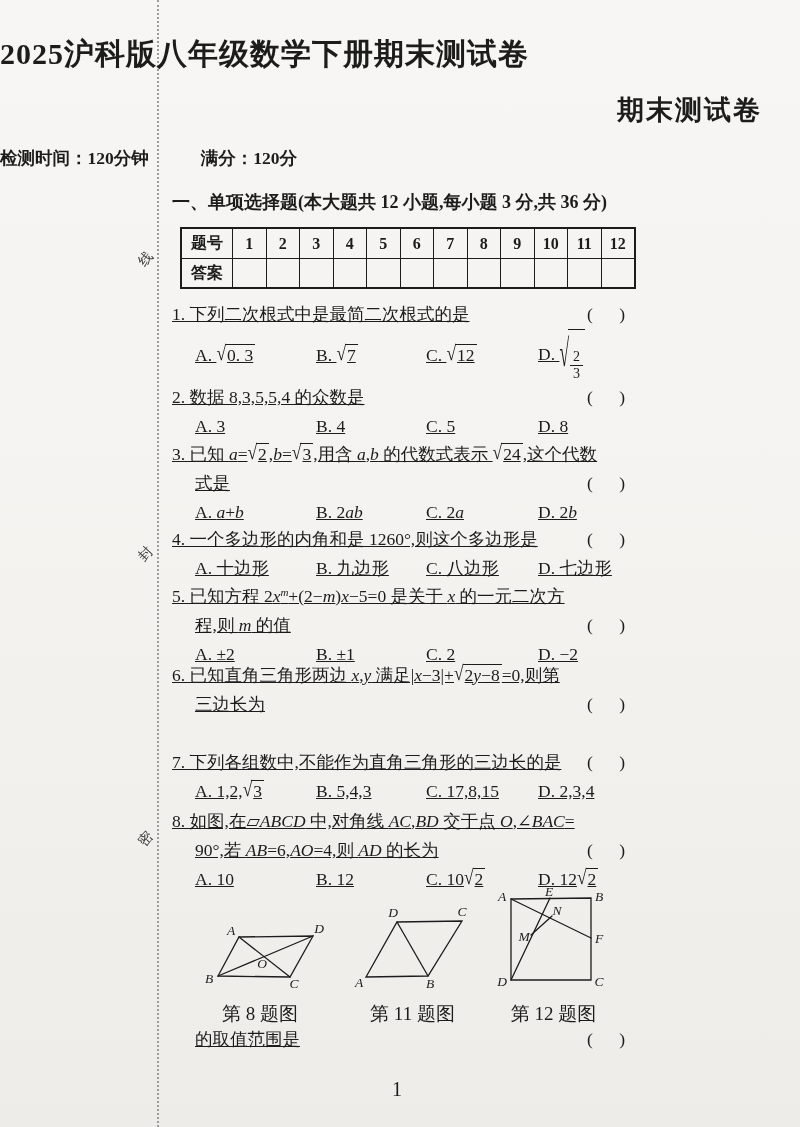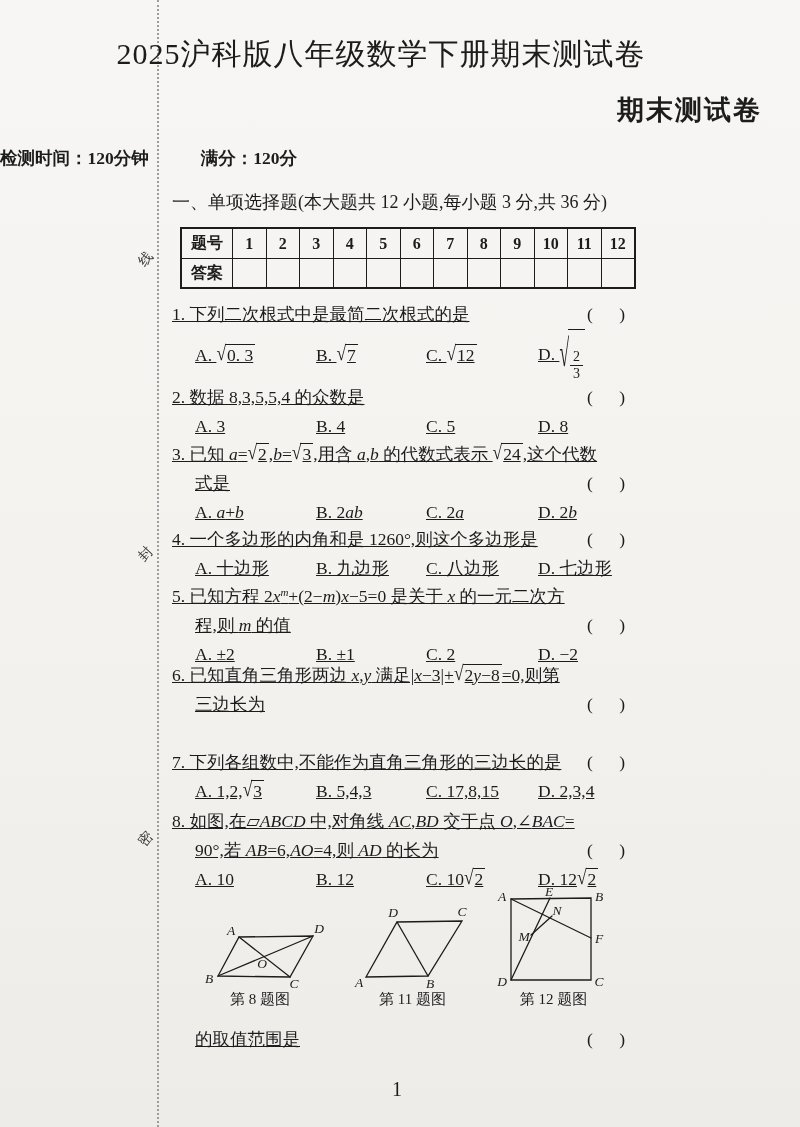--- a/index.html
+++ b/index.html
@@ -4,24 +4,24 @@
 <style>
   html,body{margin:0;padding:0;}
   body{background:#e8e7e4;}
   .page{
     position:relative;width:800px;height:1127px;overflow:hidden;
     background:linear-gradient(180deg,#f7f6f4 0%,#f3f2ef 55%,#edecE9 100%);
     font-family:"Liberation Serif","DejaVu Serif",serif;color:#1c1c1c;
   }
   .dotline{position:absolute;left:157px;top:0;height:1127px;width:0;border-left:2px dotted #9c9c9c;}
   .mchar{position:absolute;left:139px;font-size:14px;color:#3a3a3a;transform:rotate(-48deg);}
-  .title{position:absolute;top:34px;left:0;width:762px;text-align:center;font-size:30px;font-weight:normal;letter-spacing:1px;white-space:nowrap;}
+  .title{position:absolute;top:34px;left:0;width:762px;text-align:left;font-size:30px;font-weight:bold;letter-spacing:1px;white-space:nowrap;}
   .subtitle{position:absolute;top:92px;left:0;width:762px;text-align:right;font-size:27px;font-weight:bold;letter-spacing:2px;}
   .inforow{position:absolute;top:146px;left:0;width:762px;display:flex;gap:52px;font-size:17.5px;font-weight:bold;}
-  .secheading{position:absolute;top:190px;left:172px;font-size:18px;font-weight:normal;white-space:nowrap;}
+  .secheading{position:absolute;top:190px;left:172px;font-size:18px;font-weight:bold;white-space:nowrap;}
   .atable{position:absolute;top:227px;left:180px;width:452px;border:2px solid #1c1c1c;display:grid;grid-template-columns:50px repeat(12,1fr);grid-auto-rows:29px;font-size:16px;background:transparent;}
   .acell{border-left:1px solid #1c1c1c;display:flex;align-items:center;justify-content:center;font-weight:bold;}
   .acell.first{border-left:none;}
   .acell.r2{border-top:1px solid #1c1c1c;}
   .q{position:absolute;left:172px;width:473px;font-size:17.5px;text-decoration:underline;}
   .qline{position:relative;line-height:29px;white-space:nowrap;}
   .qline.cont{padding-left:23px;}
   .bracket{position:absolute;right:20px;top:0;white-space:pre;}
   .opts{display:grid;grid-template-columns:121px 110px 112px auto;padding-left:23px;line-height:29px;align-items:center;white-space:nowrap;}
   i{font-style:italic;}
@@ -32,21 +32,21 @@
   .fr{display:inline-flex;flex-direction:column;align-items:center;vertical-align:-10px;line-height:1.15;font-size:0.8em;}
   .fr .num{padding:0 3px;}
   .fr .den{border-top:1px solid #1c1c1c;padding:0 3px;}
   .sqf{display:inline-flex;align-items:center;vertical-align:middle;}
   .sqfsign{display:inline-block;transform:scaleY(2.2);transform-origin:80% 55%;letter-spacing:-1px;}
   .radf{border-top:1.5px solid #1c1c1c;display:inline-block;padding:1px 2px 0 2px;}
   .fig{position:absolute;top:886px;text-align:center;}
   #fig8{left:190px;width:140px;}
   #fig11{left:345px;width:135px;}
   #fig12{left:486px;width:135px;}
-  .figcap{font-size:15px;margin-top:1px;}
+  .figcap{font-size:19px;margin-top:12px;}
   .fig svg{display:block;}
   .fig line,.fig polygon,.fig polyline{stroke:#1c1c1c;stroke-width:1.3;fill:none;stroke-linecap:round;}
   .fig text{font-family:"Liberation Serif","DejaVu Serif",serif;font-style:italic;font-size:13.5px;fill:#1c1c1c;}
   .pagenum{position:absolute;top:1078px;left:0;width:794px;text-align:center;font-size:20px;}
 </style>
 </head>
 <body>
 
 <div class="page">
 

